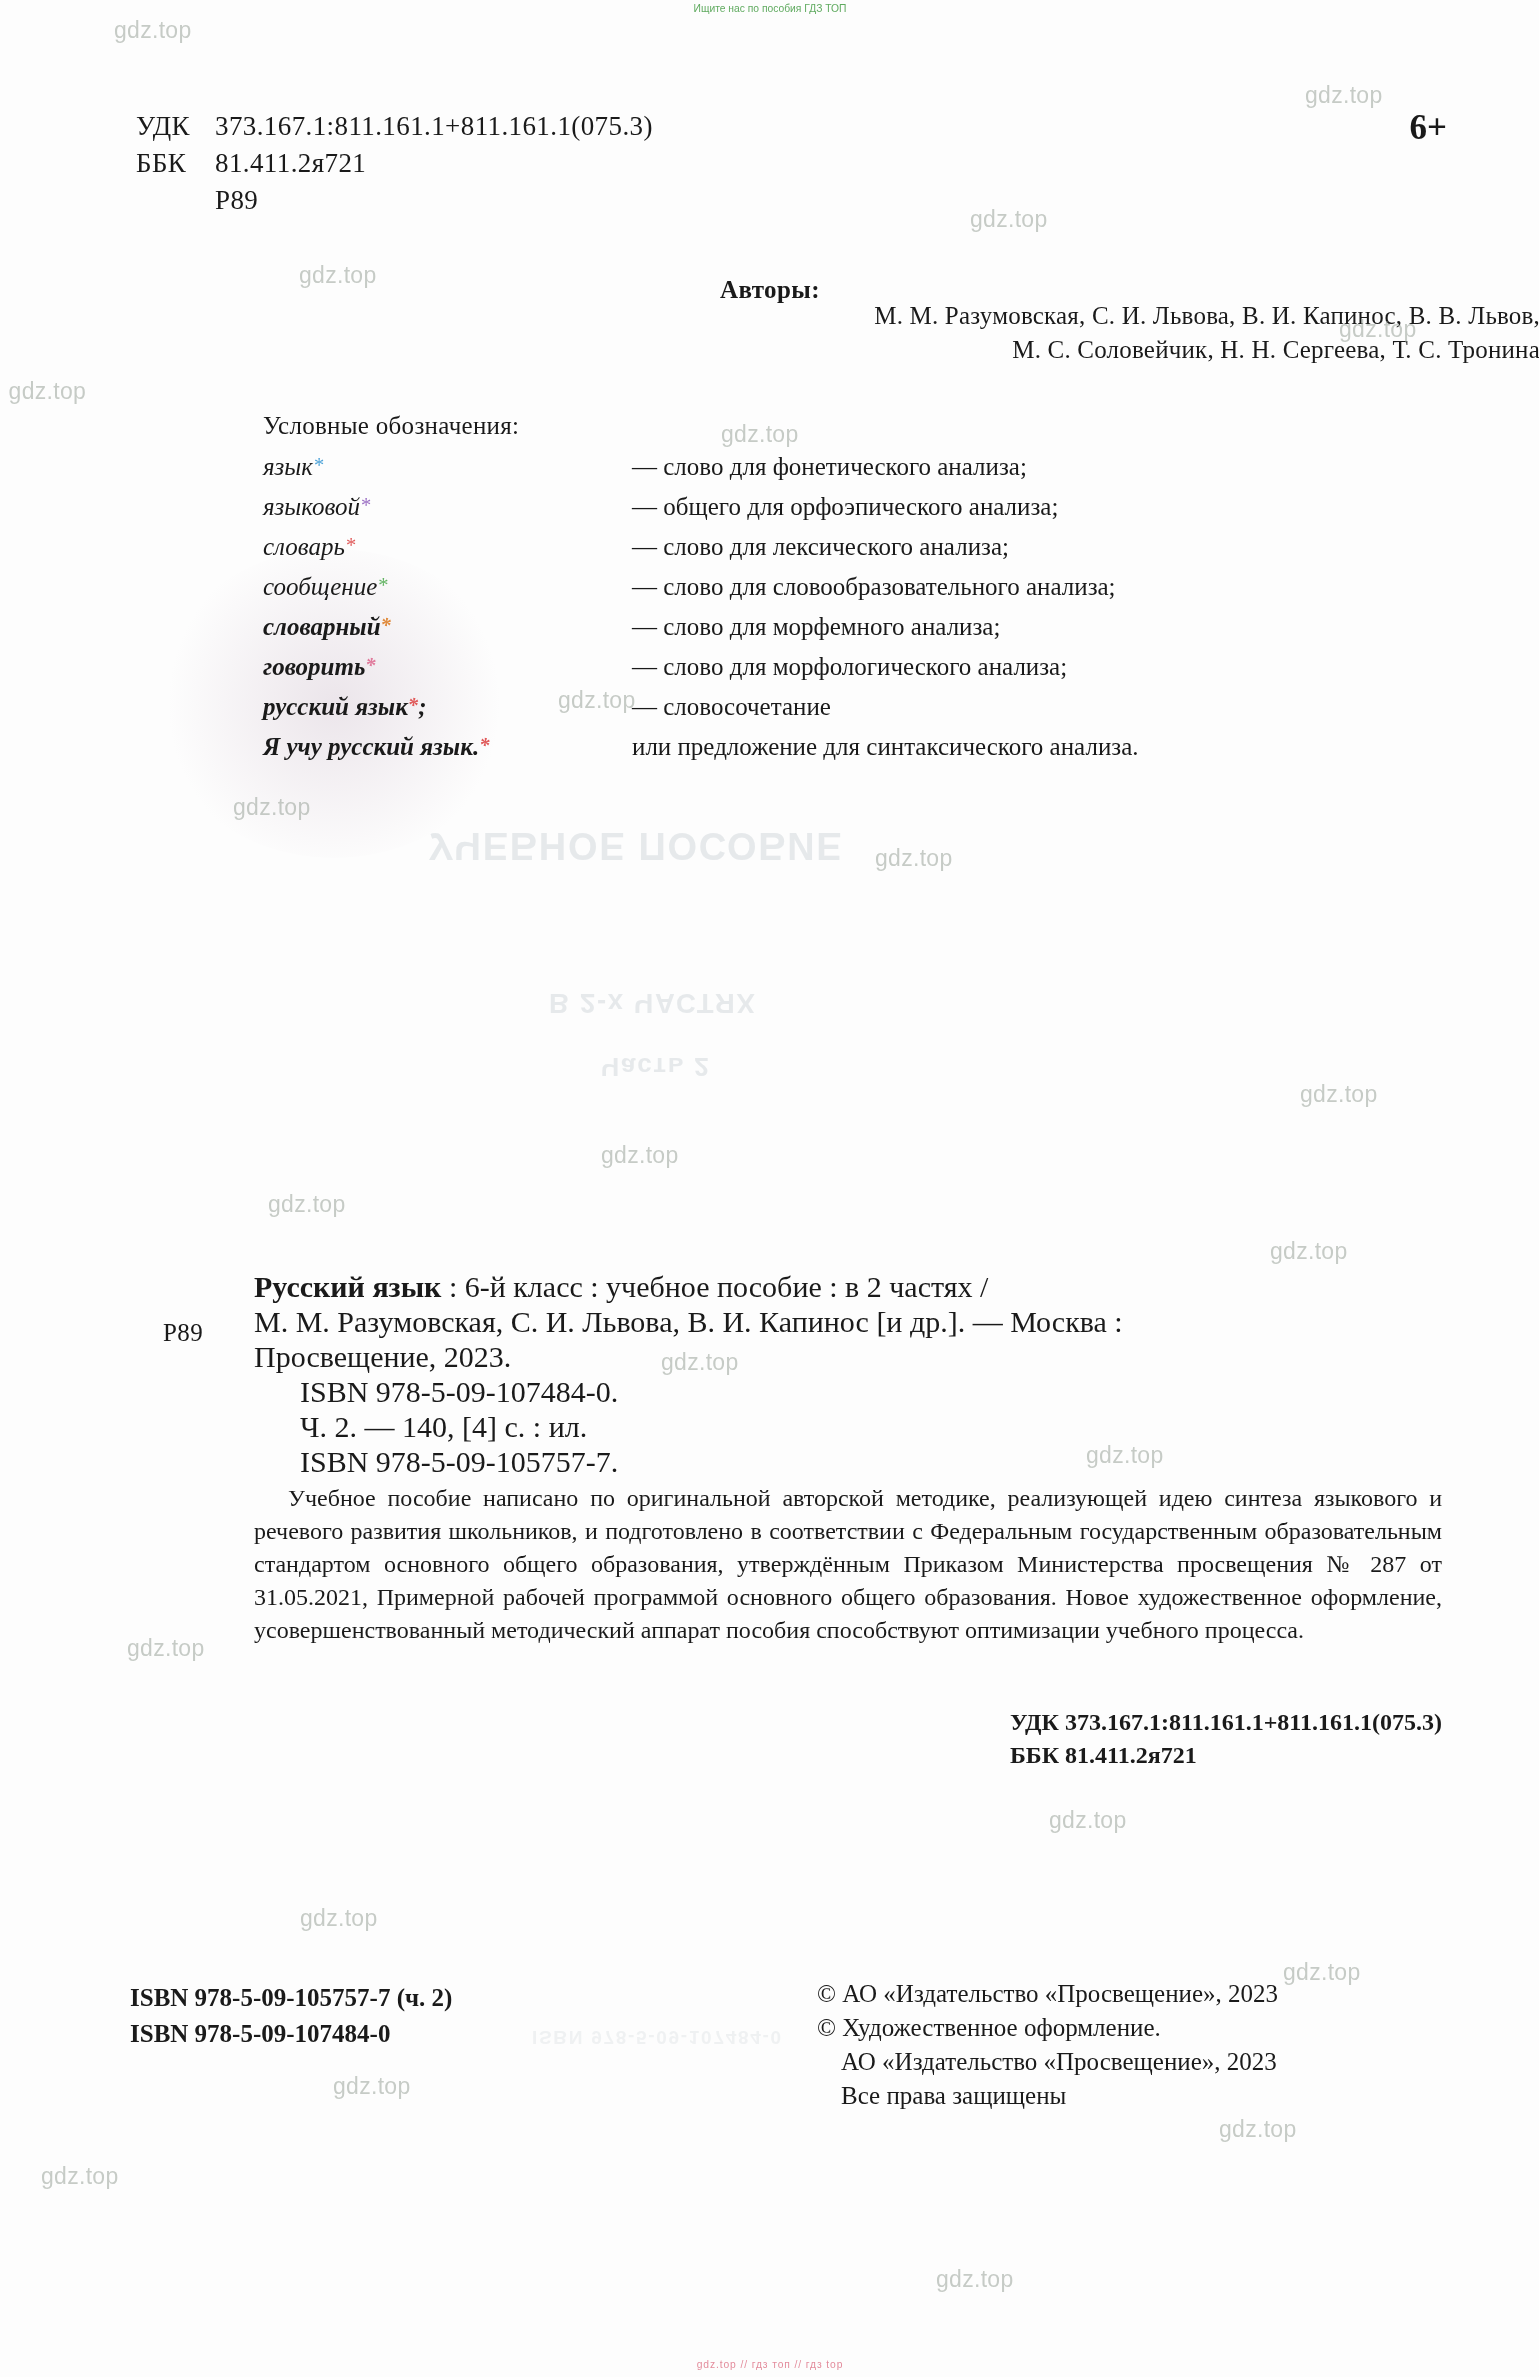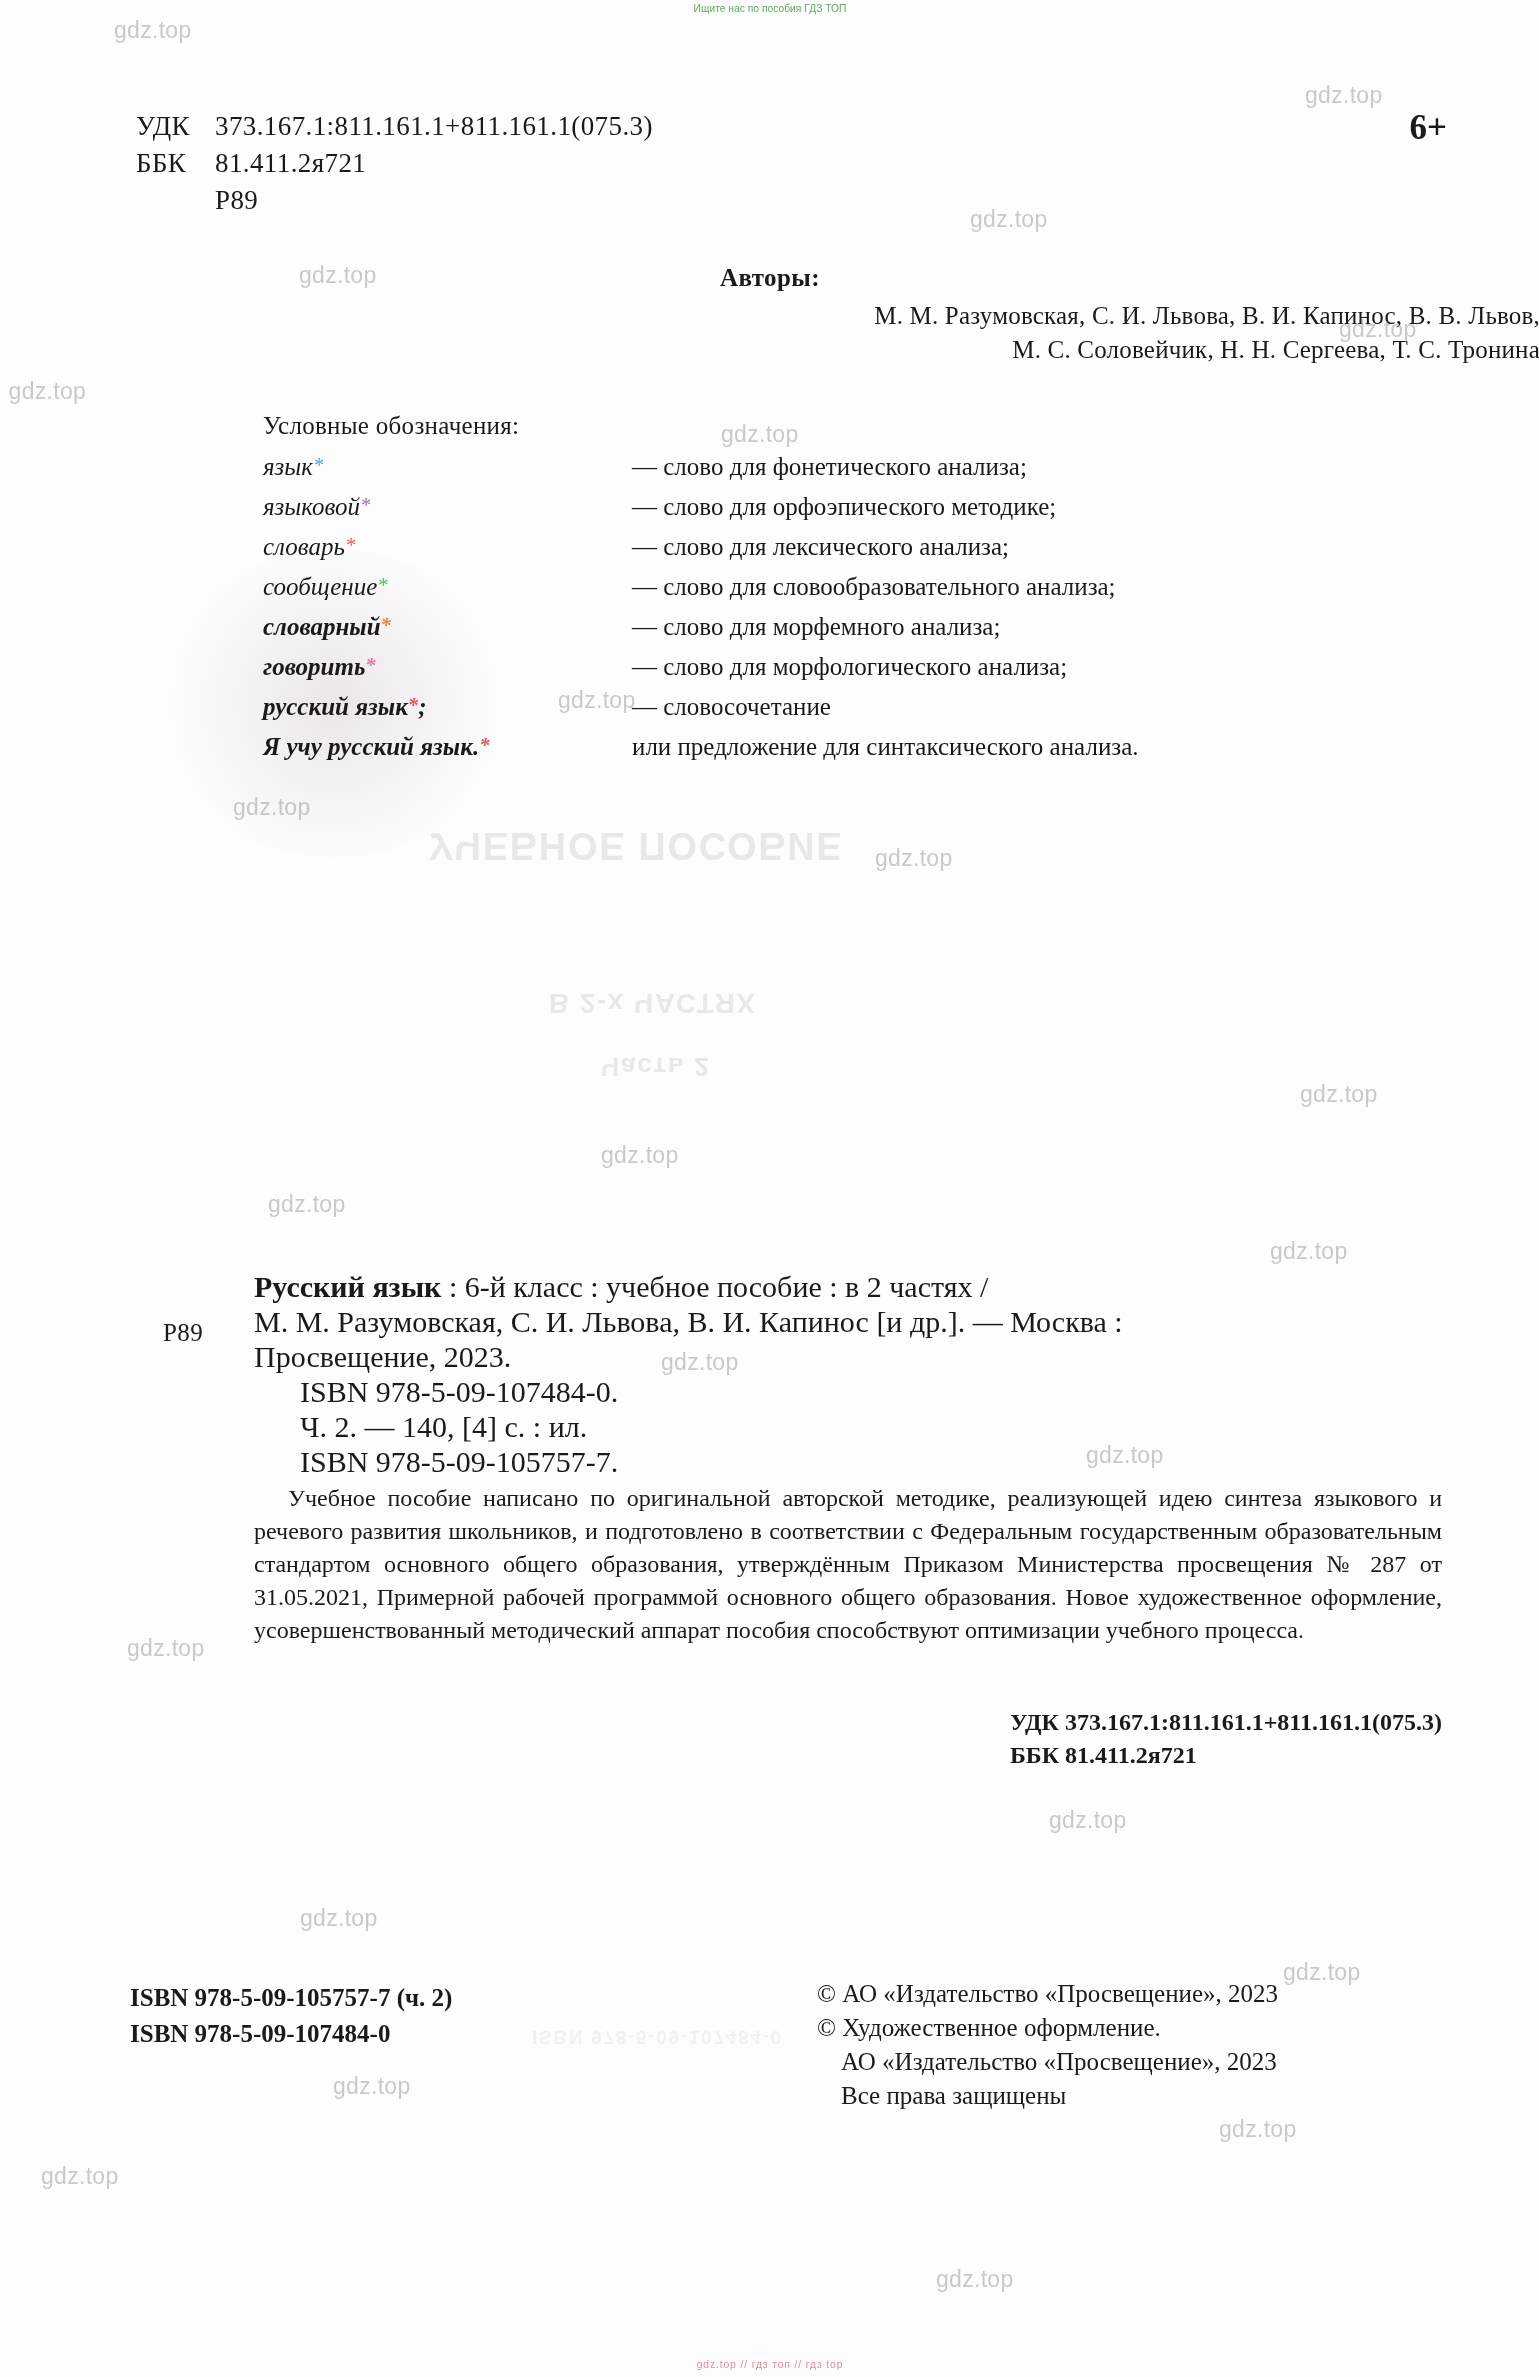--- a/index.html
+++ b/index.html
@@ -92,21 +92,21 @@
     top: 108px;
     font-family: "Liberation Serif", serif;
     font-weight: bold;
     font-size: 35px;
     color: #1a1a1a;
   }
 
   .authors-title {
     position: absolute;
     left: 0; right: 0;
-    top: 264px;
+    top: 276px;
     text-align: center;
     font-weight: bold;
     font-size: 25px;
     letter-spacing: 0.4px;
   }
   .authors-line {
     position: absolute;
     left: 0; right: 0;
     text-align: right;
     font-size: 25px;
@@ -235,21 +235,21 @@
   <div class="authors-line l2">М. С. Соловейчик, Н. Н. Сергеева, Т. С. Тронина</div>
 
   <div class="legend-title">Условные обозначения:</div>
   <div class="legend" id="legend-list">
       <div class="legend-row">
         <div class="legend-term">язык<span class="ast" style="color: rgb(77, 163, 216);">*</span></div>
         <div class="legend-def">— слово для фонетического анализа;</div>
       </div>
       <div class="legend-row">
         <div class="legend-term">языковой<span class="ast" style="color: rgb(155, 111, 196);">*</span></div>
-        <div class="legend-def">— слово для орфоэпического методике;</div>
+        <div class="legend-def">— общего для орфоэпического анализа;</div>
       </div>
       <div class="legend-row">
         <div class="legend-term">словарь<span class="ast" style="color: rgb(224, 90, 90);">*</span></div>
         <div class="legend-def">— слово для лексического анализа;</div>
       </div>
       <div class="legend-row">
         <div class="legend-term">сообщение<span class="ast" style="color: rgb(99, 180, 99);">*</span></div>
         <div class="legend-def">— слово для словообразовательного анализа;</div>
       </div>
       <div class="legend-row">

